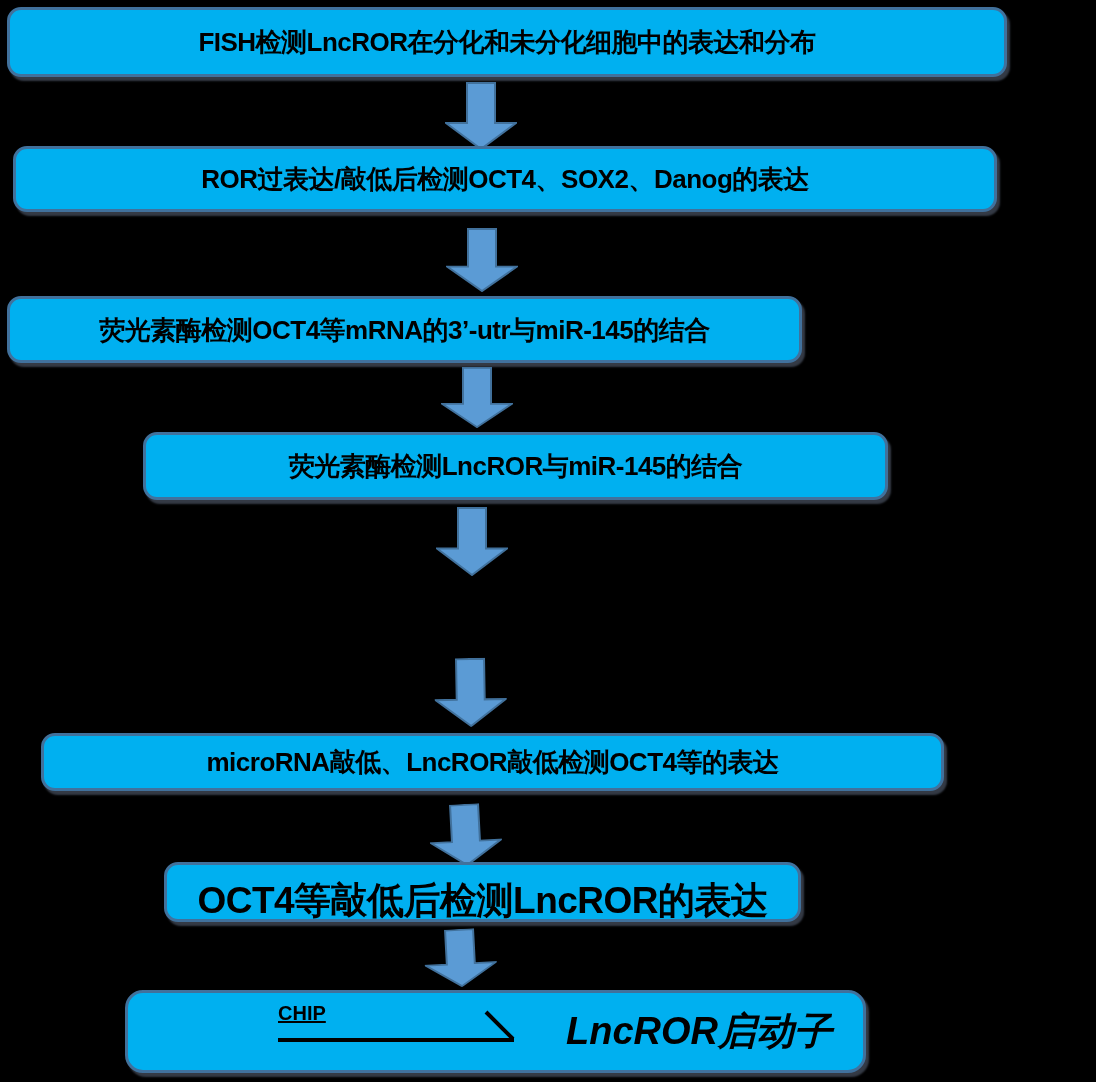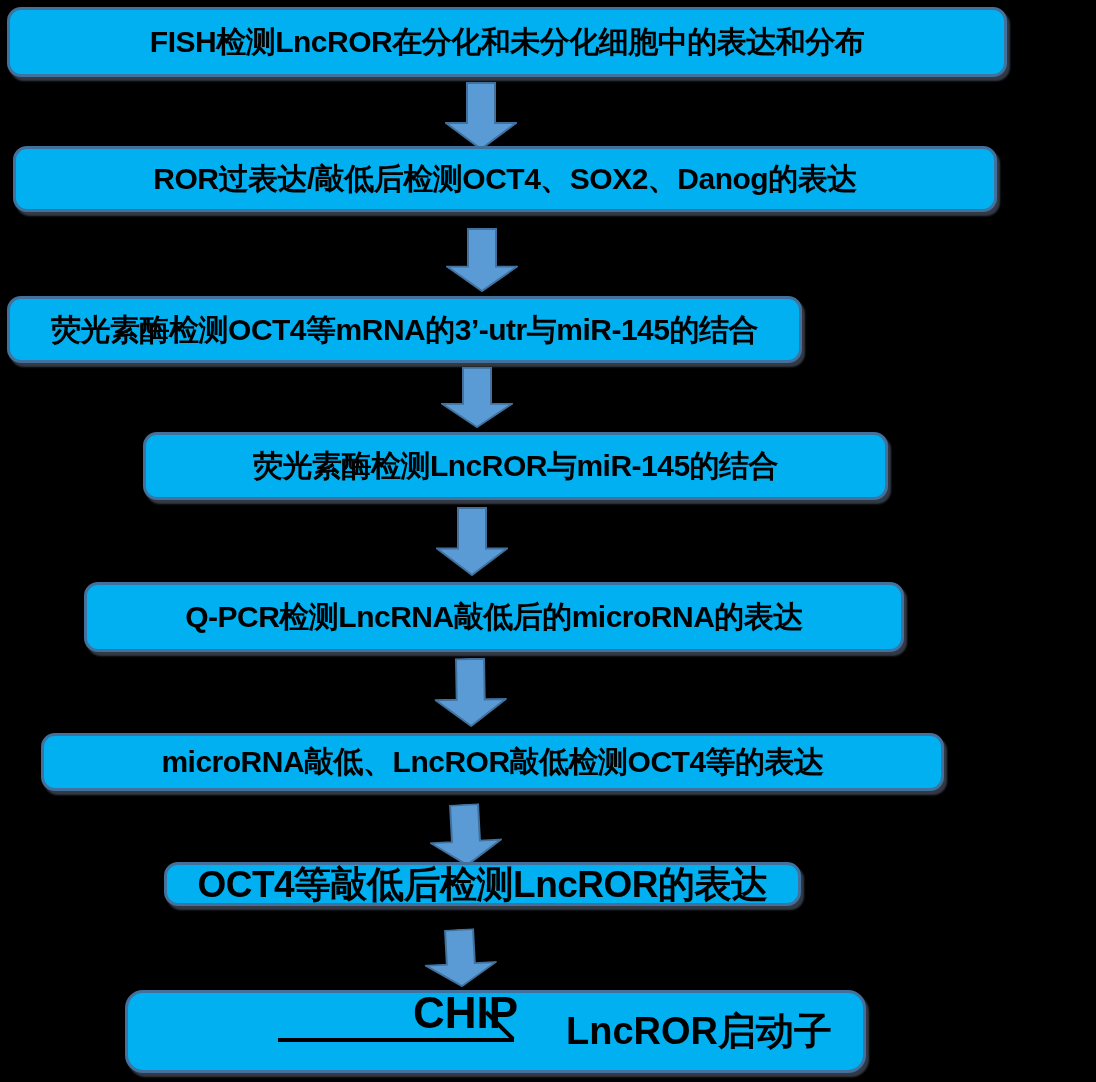--- a/index.html
+++ b/index.html
@@ -15,42 +15,42 @@
     background:#00B0F0;
     border:3px solid #41719C;
     border-radius:14px;
     box-shadow:3px 4px 2px rgba(95,105,125,0.55);
     display:flex;align-items:center;justify-content:center;
     box-sizing:border-box;
   }
   .flow-label{
     color:#000;
     font-weight:700;
-    font-size:30px;
+    font-size:26px;
     line-height:1;
     white-space:nowrap;
     letter-spacing:-0.5px;
   }
   .arrow-wrap{position:absolute;width:72px;}
   .arrow-wrap svg{display:block;width:100%;height:100%;}
   
   #final-box{justify-content:flex-start;}
   .final-left{
     position:absolute;left:30px;top:0;height:100%;
     display:flex;align-items:center;
     font-weight:700;font-size:36px;color:#000;
   }
   .final-right{
     position:absolute;left:438px;top:0;height:100%;
     display:flex;align-items:center;
-    font-weight:700;font-size:38px;color:#000;white-space:nowrap;
+    font-weight:700;font-size:38px;color:#000;white-space:nowrap;font-style:italic;
   }
   .chip-label{
     position:absolute;left:150px;top:4px;width:240px;
-    text-align:right;font-weight:700;font-size:44px;line-height:32px;color:#000;
+    text-align:left;font-weight:700;font-size:20px;line-height:32px;color:#000;text-decoration:underline;
   }
   .chip-arrow-svg{position:absolute;left:148px;top:6px;}
 </style>
 </head>
 <body>
 
 <div id="stage">
 
   
   <div class="flow-box" style="left:7px;top:7px;width:1000px;height:70px;">
@@ -94,23 +94,20 @@
   </div>
 
   
   <div class="arrow-wrap" style="left:436px;top:507px;height:69px;">
     <svg viewBox="0 0 72 68" preserveAspectRatio="none">
       <polygon points="22,1 50,1 50,41 71,41 36,67 1,41 22,41" fill="#5B9BD5" stroke="#41719C" stroke-width="2"></polygon>
     </svg>
   </div>
 
   
-  <div class="flow-box" style="left:84px;top:582px;width:820px;height:70px;">
-    <span class="flow-label">Q-PCR检测LncRNA敲低后的microRNA的表达</span>
-  </div>
 
   
   <div class="arrow-wrap" style="left:434px;top:658px;height:69px;transform:rotate(-1deg);transform-origin:top center;">
     <svg viewBox="0 0 72 68" preserveAspectRatio="none">
       <polygon points="22,1 50,1 50,41 71,41 36,67 1,41 22,41" fill="#5B9BD5" stroke="#41719C" stroke-width="2"></polygon>
     </svg>
   </div>
 
   
   <div class="flow-box" style="left:41px;top:733px;width:903px;height:58px;">
@@ -118,21 +115,21 @@
   </div>
 
   
   <div class="arrow-wrap" style="left:428px;top:804px;height:62px;transform:rotate(-3deg);transform-origin:top center;">
     <svg viewBox="0 0 72 68" preserveAspectRatio="none">
       <polygon points="22,1 50,1 50,41 71,41 36,67 1,41 22,41" fill="#5B9BD5" stroke="#41719C" stroke-width="2"></polygon>
     </svg>
   </div>
 
   
-  <div class="flow-box" style="left:164px;top:862px;width:637px;height:44px;align-items:flex-end;">
+  <div class="flow-box" style="left:164px;top:862px;width:637px;height:60px;align-items:flex-end;">
     <span class="flow-label" style="font-size:37px">OCT4等敲低后检测LncROR的表达</span>
   </div>
 
   
   <div class="arrow-wrap" style="left:423px;top:929px;height:58px;transform:rotate(-3deg);transform-origin:top center;">
     <svg viewBox="0 0 72 68" preserveAspectRatio="none">
       <polygon points="22,1 50,1 50,41 71,41 36,67 1,41 22,41" fill="#5B9BD5" stroke="#41719C" stroke-width="2"></polygon>
     </svg>
   </div>
 

